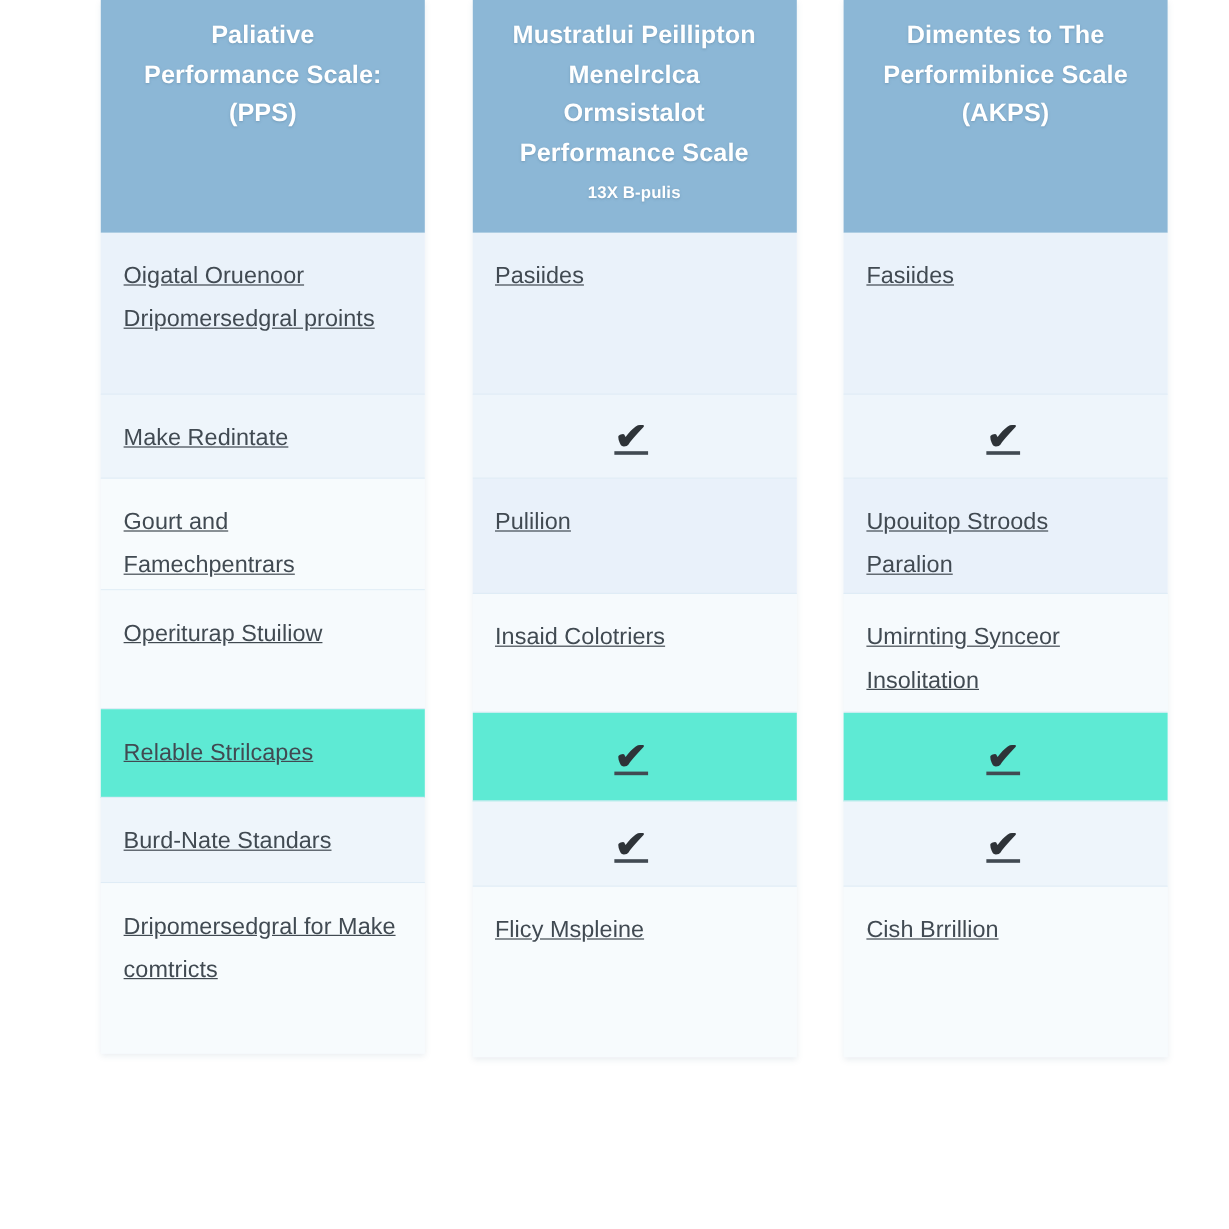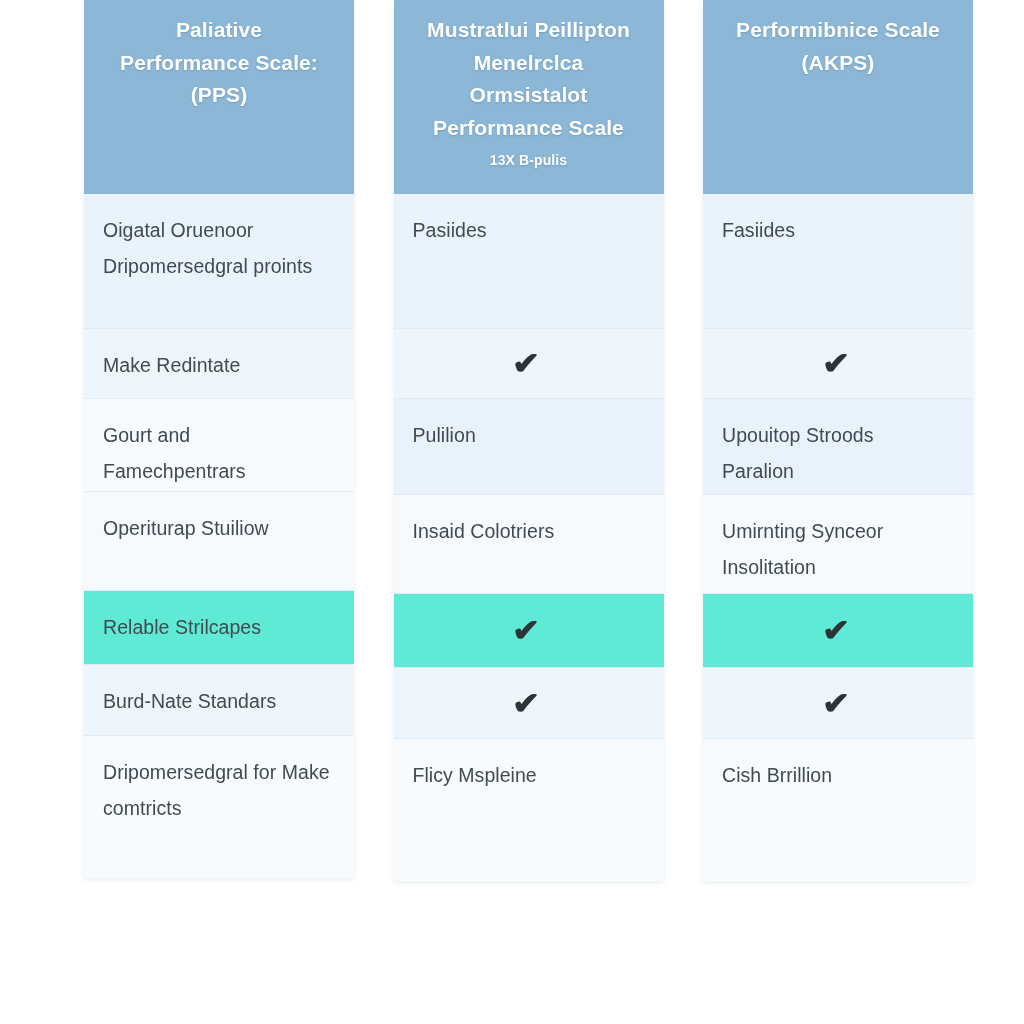--- a/index.html
+++ b/index.html
@@ -70,20 +70,21 @@
   .cell {
     box-sizing: border-box;
     padding: 18px 23px 16px 19px;
     color: #414a52;
     font-size: 19.5px;
     line-height: 36px;
     letter-spacing: 0.05px;
     border-bottom: 1px solid #dfecf6;
     display: flex;
     align-items: flex-start;
+    text-decoration: underline;
   }
 
   .cell .txt {
     display: block;
     width: 100%;
   }
 
   
   .r0 { background: #eaf2fa; }
   .r1 { background: #eef5fb; }
@@ -180,20 +181,21 @@
       <div class="cell r6 h6 center">
           <span class="check">✔</span>
         </div>
       <div class="cell r7 h7">
           <span class="txt">Flicy Mspleine</span>
         </div>
     </div>
 
     <div class="col">
       <div class="col-head">
+        <div class="line">Dimentes to The</div>
         <div class="line">Performibnice Scale</div>
         <div class="line">(AKPS)</div>
       </div>
       <div class="cell r0 h0">
           <span class="txt">Fasiides</span>
         </div>
       <div class="cell r1 h1 center">
           <span class="check">✔</span>
         </div>
       <div class="cell r3 h3">

